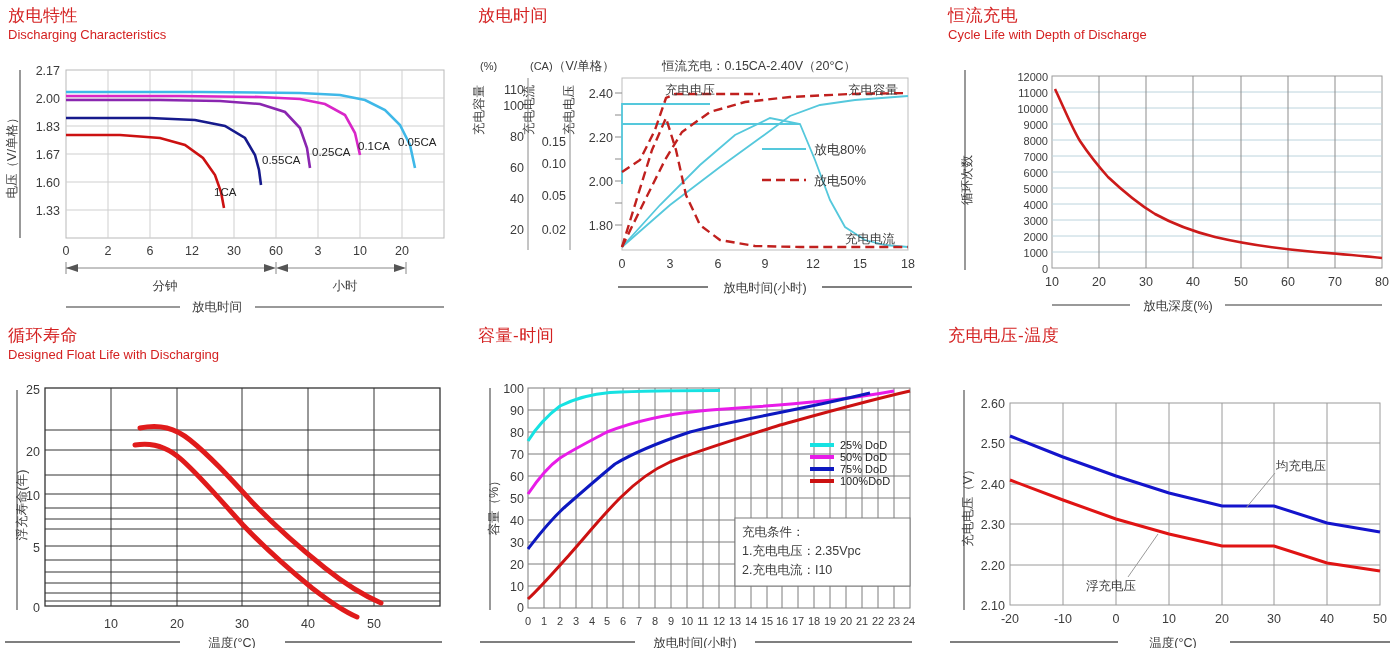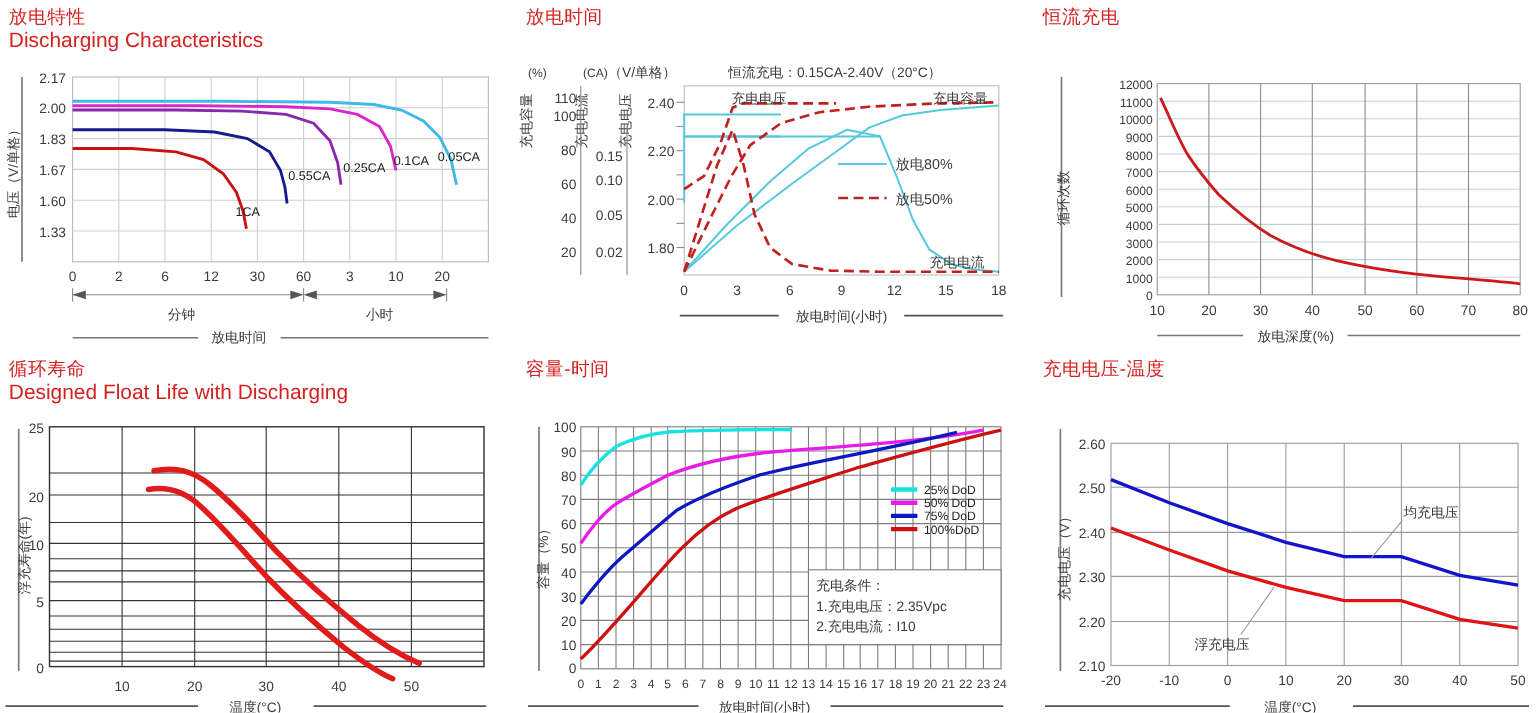--- a/index.html
+++ b/index.html
@@ -15,21 +15,21 @@
     width:1400px;height:621px;
   }
   .panel{position:relative;overflow:hidden;}
   .title-cn{
     position:absolute;left:8px;top:4px;
     font-size:17px;color:#d42121;font-weight:400;
     letter-spacing:0.5px;white-space:nowrap;
   }
   .title-en{
     position:absolute;left:8px;top:27px;
-    font-size:19px;color:#d42121;font-weight:400;
+    font-size:13px;color:#d42121;font-weight:400;
     white-space:nowrap;
   }
   .svgbox{position:absolute;left:0;top:0;}
   svg{display:block;}
   text{font-family:"Liberation Sans","DejaVu Sans",sans-serif;fill:#3b3b3b;}
   .tick{font-size:12.5px;}
   .tick-sm{font-size:11px;}
   .axlabel{font-size:12.5px;}
   .curvelabel{font-size:11.5px;fill:#222;}
   .note{font-size:12.5px;fill:#3b3b3b;}
@@ -207,20 +207,21 @@
         <text x="438" y="268">18</text>
       </g>
       <line x1="148" y1="287" x2="238" y2="287" stroke="#555" stroke-width="1.6"></line>
       <line x1="352" y1="287" x2="442" y2="287" stroke="#555" stroke-width="1.6"></line>
       <text class="axlabel" x="295" y="292" text-anchor="middle">放电时间(小时)</text>
     </svg>
   </div>
 
   <div class="panel">
     <div class="title-cn">恒流充电</div>
+    <div class="title-en">Cycle Life with Depth of Discharge</div>
     <svg class="svgbox" width="460" height="320">
       <line x1="25" y1="70" x2="25" y2="270" stroke="#777" stroke-width="1.5"></line>
       <text class="axlabel" x="31" y="180" transform="rotate(-90 31 180)" text-anchor="middle">循环次数</text>
       <rect x="112" y="76" width="330" height="192" fill="#ffffff" stroke="#9a9a9a" stroke-width="1"></rect>
 
       <g stroke="#bcd4dd" stroke-width="1">
         <line x1="112" y1="92" x2="442" y2="92"></line>
         <line x1="112" y1="108" x2="442" y2="108"></line>
         <line x1="112" y1="124" x2="442" y2="124"></line>
         <line x1="112" y1="140" x2="442" y2="140"></line>

